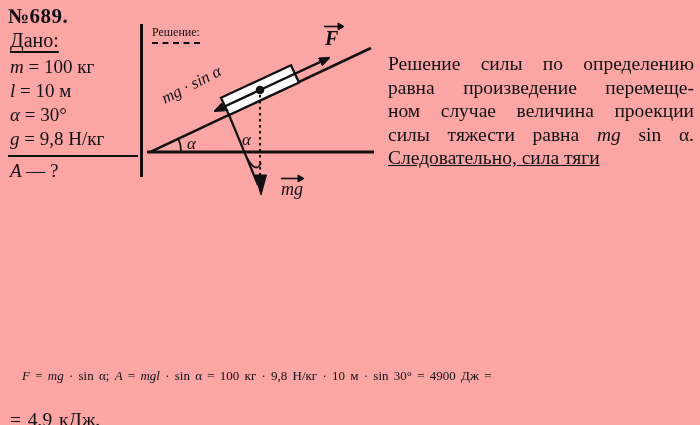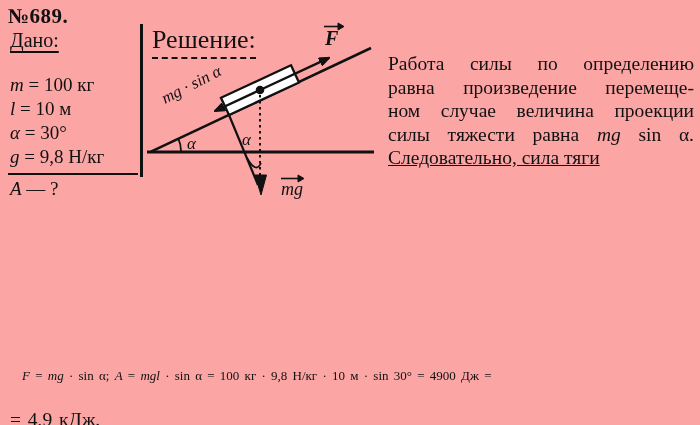--- a/index.html
+++ b/index.html
@@ -9,31 +9,31 @@
     overflow:hidden;
   }
   
   .problem-number {
     position:absolute; left:8px; top:4px;
     font-size:21px; font-weight:bold; letter-spacing:.5px;
   }
   
   .given { position:absolute; left:10px; top:29px; width:130px; font-size:19px; }
   .given-title {
-    font-size:20px; display:inline-block; margin-bottom:21px;
+    font-size:20px; display:inline-block; margin-bottom:3px;
     text-decoration:underline; text-decoration-thickness:2px; text-underline-offset:4px;
   }
   .given-line { height:24px; line-height:24px; white-space:nowrap; }
   .sym { font-style:italic; }
   .given-rule { border-top:2.5px solid #111; width:130px; margin:4px 0 2px -2px; }
   
   .v-divider { position:absolute; left:140px; top:24px; width:2.5px; height:153px; background:#111; }
   
   .solution-title {
-    position:absolute; left:152px; top:25px; font-size:26px;
+    position:absolute; left:152px; top:25px; font-size:12px;
     border-bottom:2.5px dashed #111; padding-bottom:2px;
   }
   .diagram { position:absolute; left:145px; top:18px; width:235px; height:205px; }
   .diagram line, .diagram path, .diagram polygon { stroke:#111; }
   .diagram text { fill:#111; font-family:"Liberation Serif","DejaVu Serif",serif; }
   
   .explanation { position:absolute; left:388px; top:52px; width:306px; font-size:19.5px; line-height:23.5px; }
   .x-line { text-align:justify; text-align-last:justify; }
   .x-line.x-last { text-align:left; text-align-last:left;text-decoration:underline; }
   .em { font-style:italic; }
@@ -94,21 +94,21 @@
     <polygon points="193,5 199,8.5 193,12" fill="#111" stroke="none"></polygon>
 
     <text x="136" y="177" font-size="18" font-style="italic">mg</text>
     <line x1="136" y1="160.5" x2="153" y2="160.5" stroke-width="1.6"></line>
     <polygon points="153,157 159,160.5 153,164" fill="#111" stroke="none"></polygon>
 
     <text x="20" y="86" font-size="16.5" font-style="italic" transform="rotate(-27 20 86)">mg · sin α</text>
   </svg>
 
   <div class="explanation">
-    <div class="x-line">Работа силы по определению</div>
+    <div class="x-line">Решение силы по определению</div>
     <div class="x-line">равна произведение перемеще-</div>
     <div class="x-line">ном случае величина проекции</div>
     <div class="x-line"><span>силы тяжести равна </span><span class="em">mg</span><span> sin α.</span></div>
     <div class="x-line x-last">Следовательно, сила тяги</div>
   </div>
 
   <div class="formula"><span class="it">F</span><span> = </span><span class="it">mg</span><span> · sin α;  </span><span class="it">A</span><span> = </span><span class="it">mgl</span><span> · sin α = 100 кг · 9,8 Н/кг · 10 м · sin 30° = 4900 Дж =</span></div>
   <div class="formula2">= 4,9 кДж.</div>
 
 </div>

